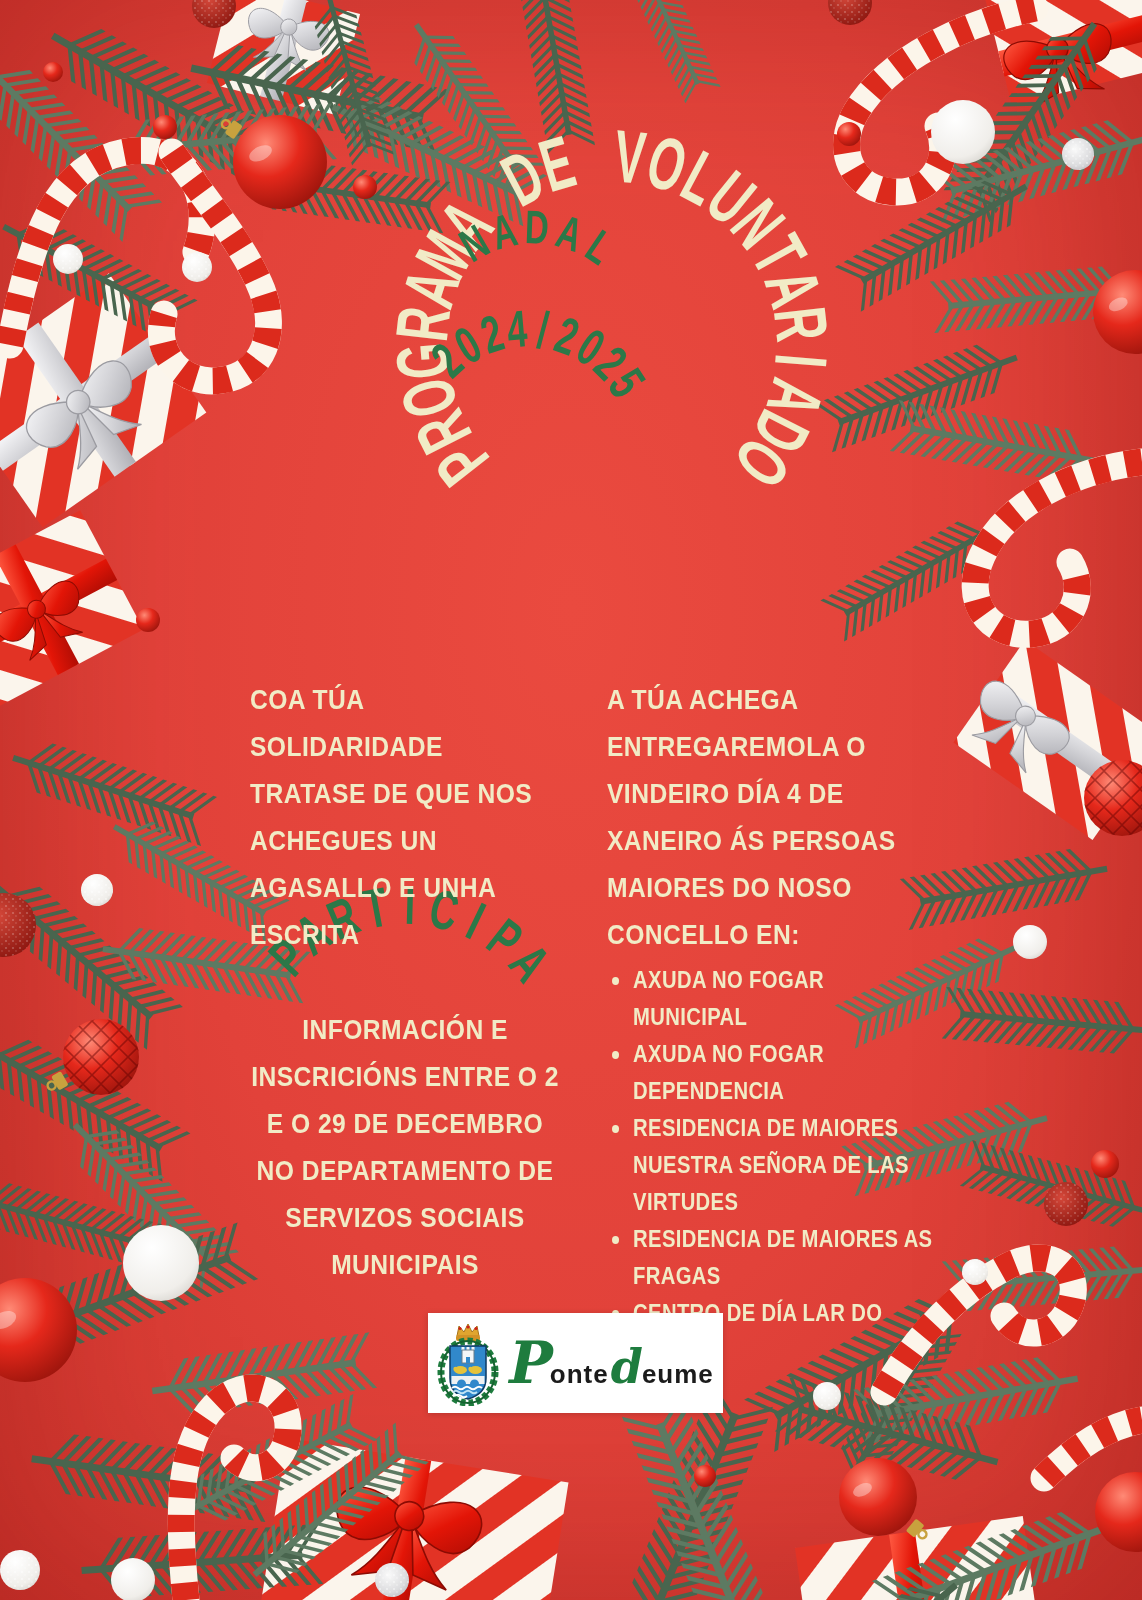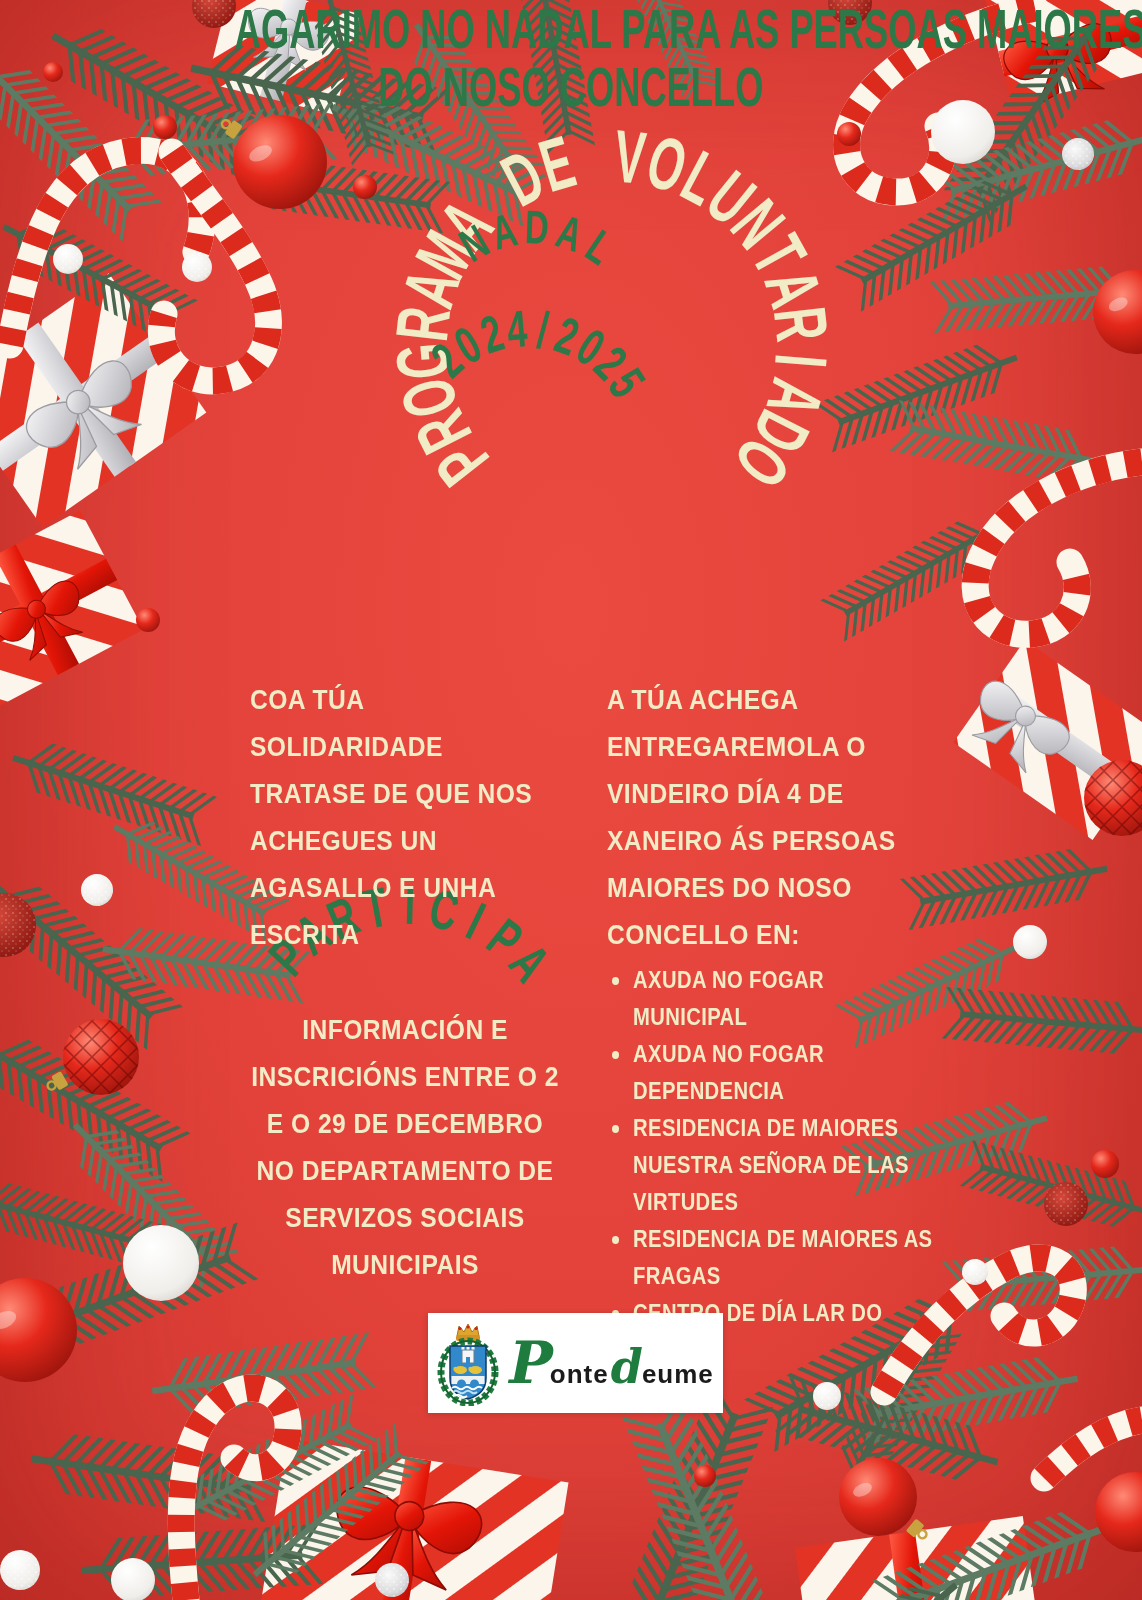--- a/index.html
+++ b/index.html
@@ -372,24 +372,20 @@
       <span style="left: 313.37px; top: 934.095px; font-size: 55px; transform: translate(-50%, -50%) rotate(-34.875deg) scaleX(0.68);">A</span>
       <span style="left: 343.353px; top: 917.603px; font-size: 55px; transform: translate(-50%, -50%) rotate(-22.75deg) scaleX(0.68);">R</span>
       <span style="left: 376.13px; top: 907.777px; font-size: 55px; transform: translate(-50%, -50%) rotate(-10.625deg) scaleX(0.68);">T</span>
       <span style="left: 410.241px; top: 905.056px; font-size: 55px; transform: translate(-50%, -50%) rotate(1.5deg) scaleX(0.68);">I</span>
       <span style="left: 444.162px; top: 909.559px; font-size: 55px; transform: translate(-50%, -50%) rotate(13.625deg) scaleX(0.68);">C</span>
       <span style="left: 476.38px; top: 921.087px; font-size: 55px; transform: translate(-50%, -50%) rotate(25.75deg) scaleX(0.68);">I</span>
       <span style="left: 505.458px; top: 939.125px; font-size: 55px; transform: translate(-50%, -50%) rotate(37.875deg) scaleX(0.68);">P</span>
       <span style="left: 530.099px; top: 962.868px; font-size: 55px; transform: translate(-50%, -50%) rotate(50deg) scaleX(0.68);">A</span>
     </div>
 
-  <div class="txt heading">
-    <span class="hl">AGARIMO NO NADAL PARA AS PERSOAS MAIORES</span><br>
-    <span class="hl">DO NOSO CONCELLO</span>
-  </div>
 
   <div class="txt para para-left">COA TÚA SOLIDARIDADE TRATASE DE QUE NOS ACHEGUES UN AGASALLO E UNHA ESCRITA</div>
 
   <div class="txt para para-right">A TÚA ACHEGA ENTREGAREMOLA O VINDEIRO DÍA 4 DE XANEIRO ÁS PERSOAS MAIORES DO NOSO CONCELLO EN:</div>
 
   <ul class="txt bullets">
     <li>
         <span class="dot"></span>
         <span>AXUDA NO FOGAR MUNICIPAL</span>
       </li>

